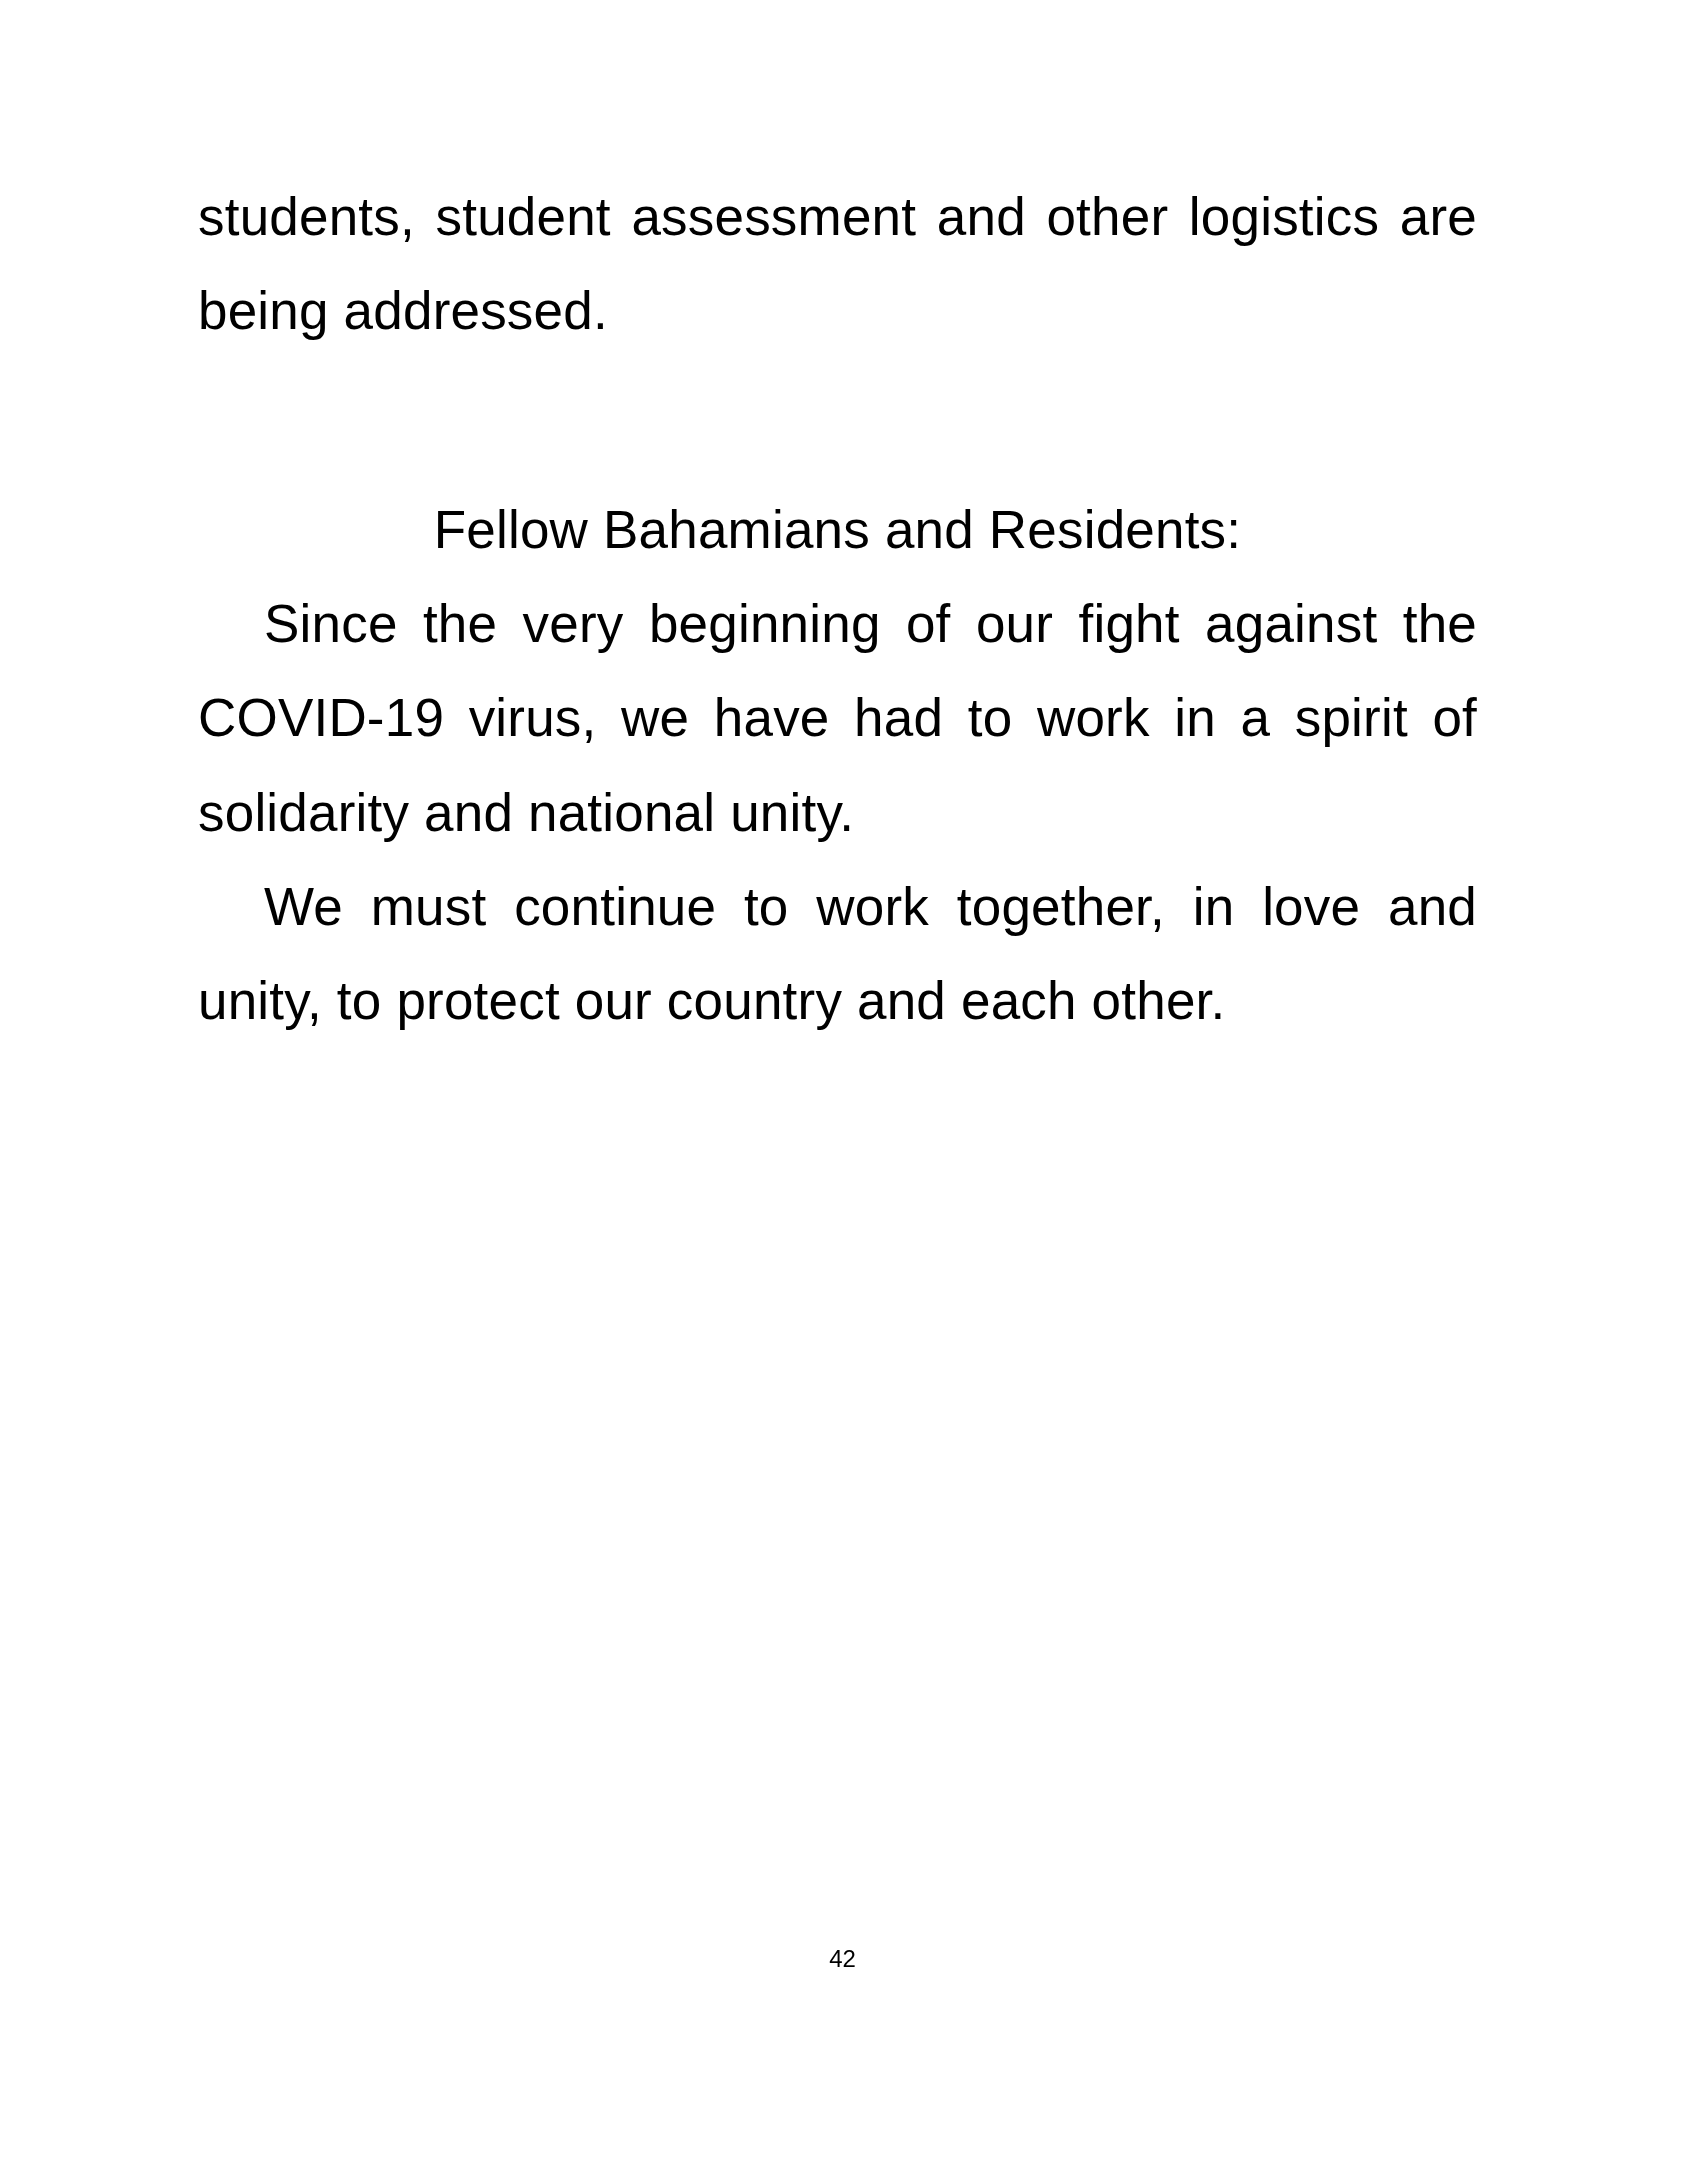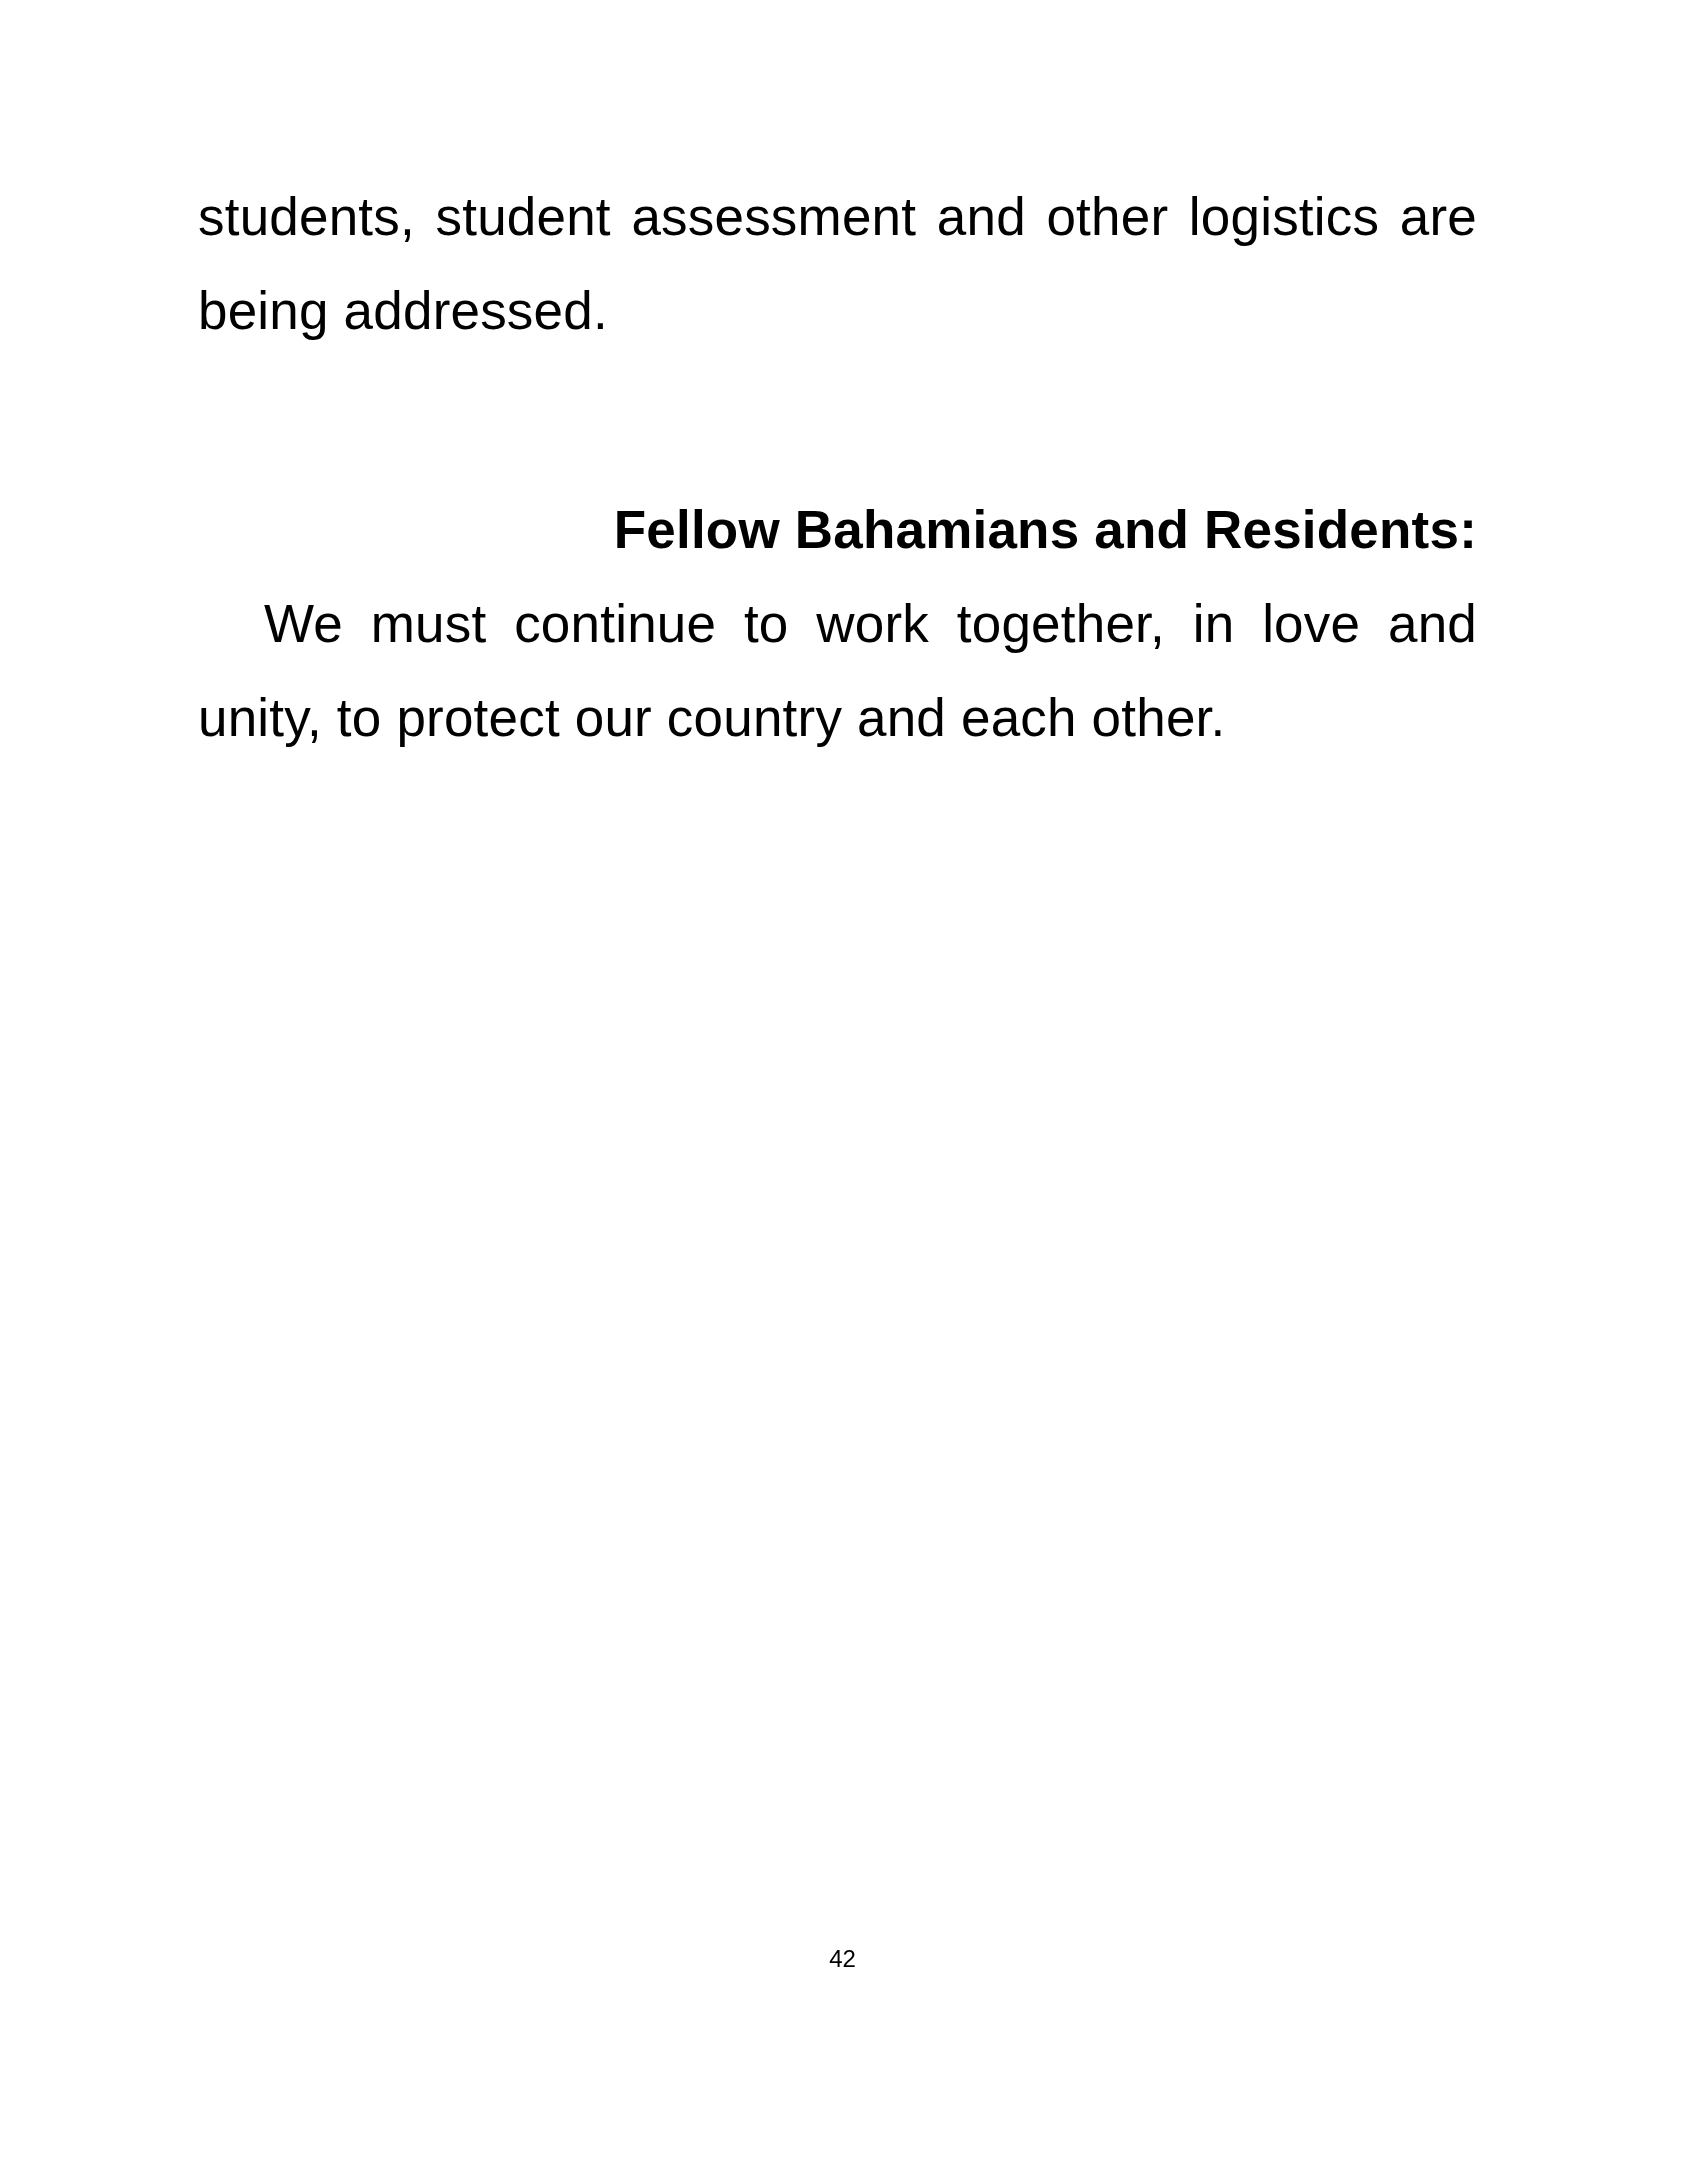--- a/index.html
+++ b/index.html
@@ -33,22 +33,21 @@
     margin: 0;
     letter-spacing: 0.2px;
   }
   .para.continued {
     text-indent: 0;
   }
   .para.indented {
     text-indent: 66px;
   }
   .para.plain {
-    text-align: right;
-    font-weight: bold;
+    text-align: center;
   }
   .gap-large {
     height: 124px;
   }
   .page-number {
     position: absolute;
     left: 0;
     right: 0;
     top: 1947px;
     text-align: center;
@@ -62,20 +61,21 @@
 <div class="page">
 
   <div class="content">
 
     <p class="para continued">students, student assessment and other logistics are being addressed.</p>
 
     <div class="gap-large"></div>
 
     <p class="para plain">Fellow Bahamians and Residents:</p>
 
+    <p class="para indented">Since the very beginning of our fight against the COVID-19 virus, we have had to work in a spirit of solidarity and national unity.</p>
 
     <p class="para indented">We must continue to work together, in love and unity, to protect our country and each other.</p>
 
   </div>
 
   <div class="page-number">42</div>
 
 </div>
 
 

